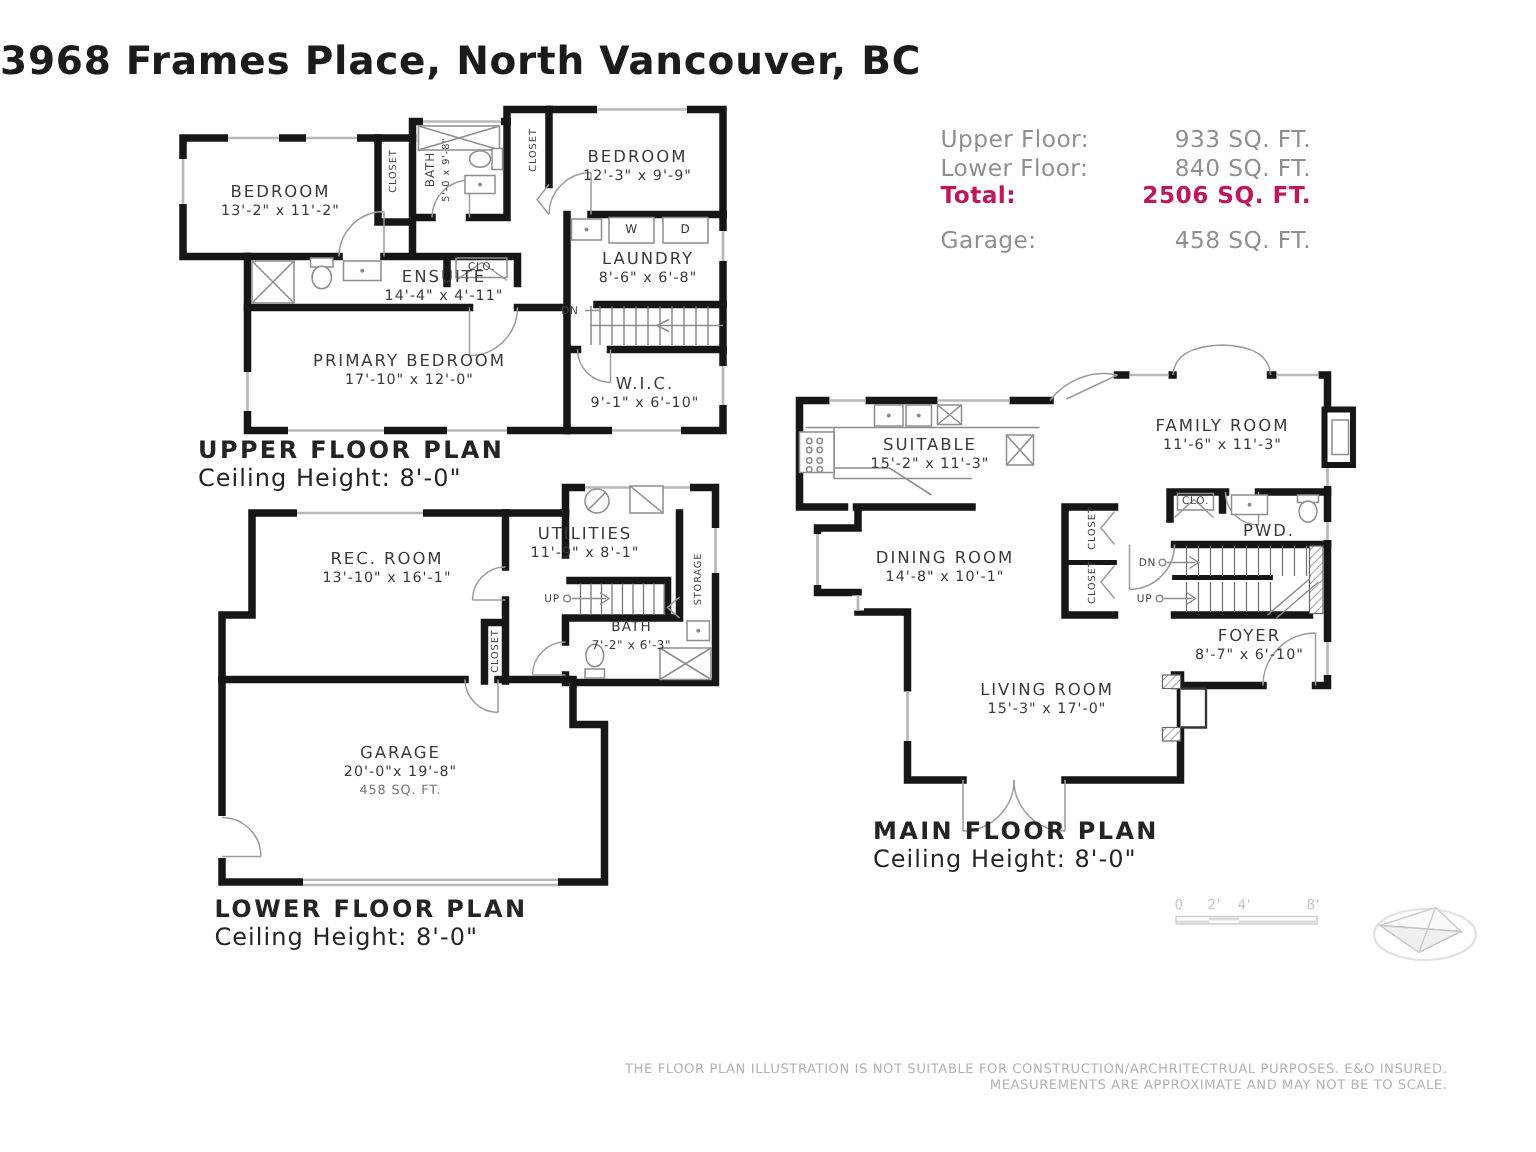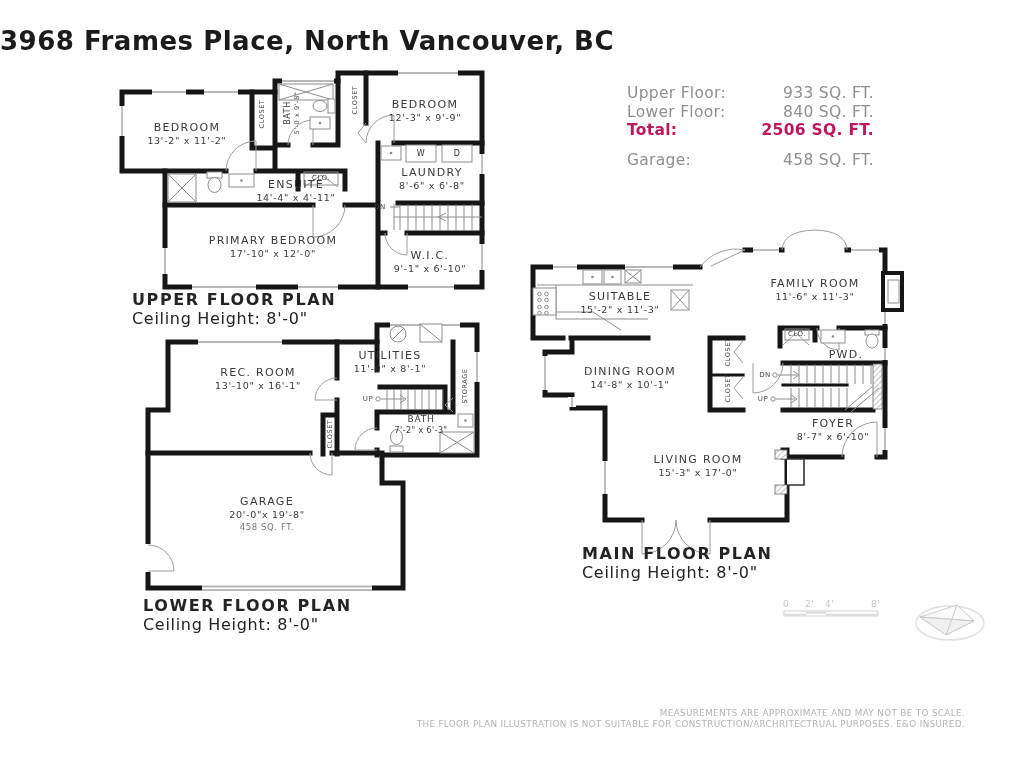--- a/index.html
+++ b/index.html
@@ -403,17 +403,17 @@
   </div>
 
   <svg style="left:912px;top:597px;" width="76" height="50" viewBox="0 0 76 50">
     <ellipse cx="38" cy="26" rx="34" ry="17" fill="none" stroke="#e2e2e2" stroke-width="1.5"></ellipse>
     <path d="M8,20 L45,8 L62,24 Z" fill="#fafafa" stroke="#cccccc" stroke-width="1"></path>
     <path d="M8,20 L62,24 L34,38 Z" fill="#f0f0f0" stroke="#c6c6c6" stroke-width="1"></path>
     <path d="M34,38 L45,8" fill="none" stroke="#cccccc" stroke-width="1"></path>
   </svg>
 
   <div class="abs" id="disclaimer">
+    <div>THE FLOOR PLAN ILLUSTRATION IS NOT SUITABLE FOR CONSTRUCTION/ARCHRITECTRUAL PURPOSES. E&amp;O INSURED.</div>
     <div>MEASUREMENTS ARE APPROXIMATE AND MAY NOT BE TO SCALE.</div>
-    <div>THE FLOOR PLAN ILLUSTRATION IS NOT SUITABLE FOR CONSTRUCTION/ARCHRITECTRUAL PURPOSES. E&amp;O INSURED.</div>
   </div>
 
 </div>
 
 </body></html>

